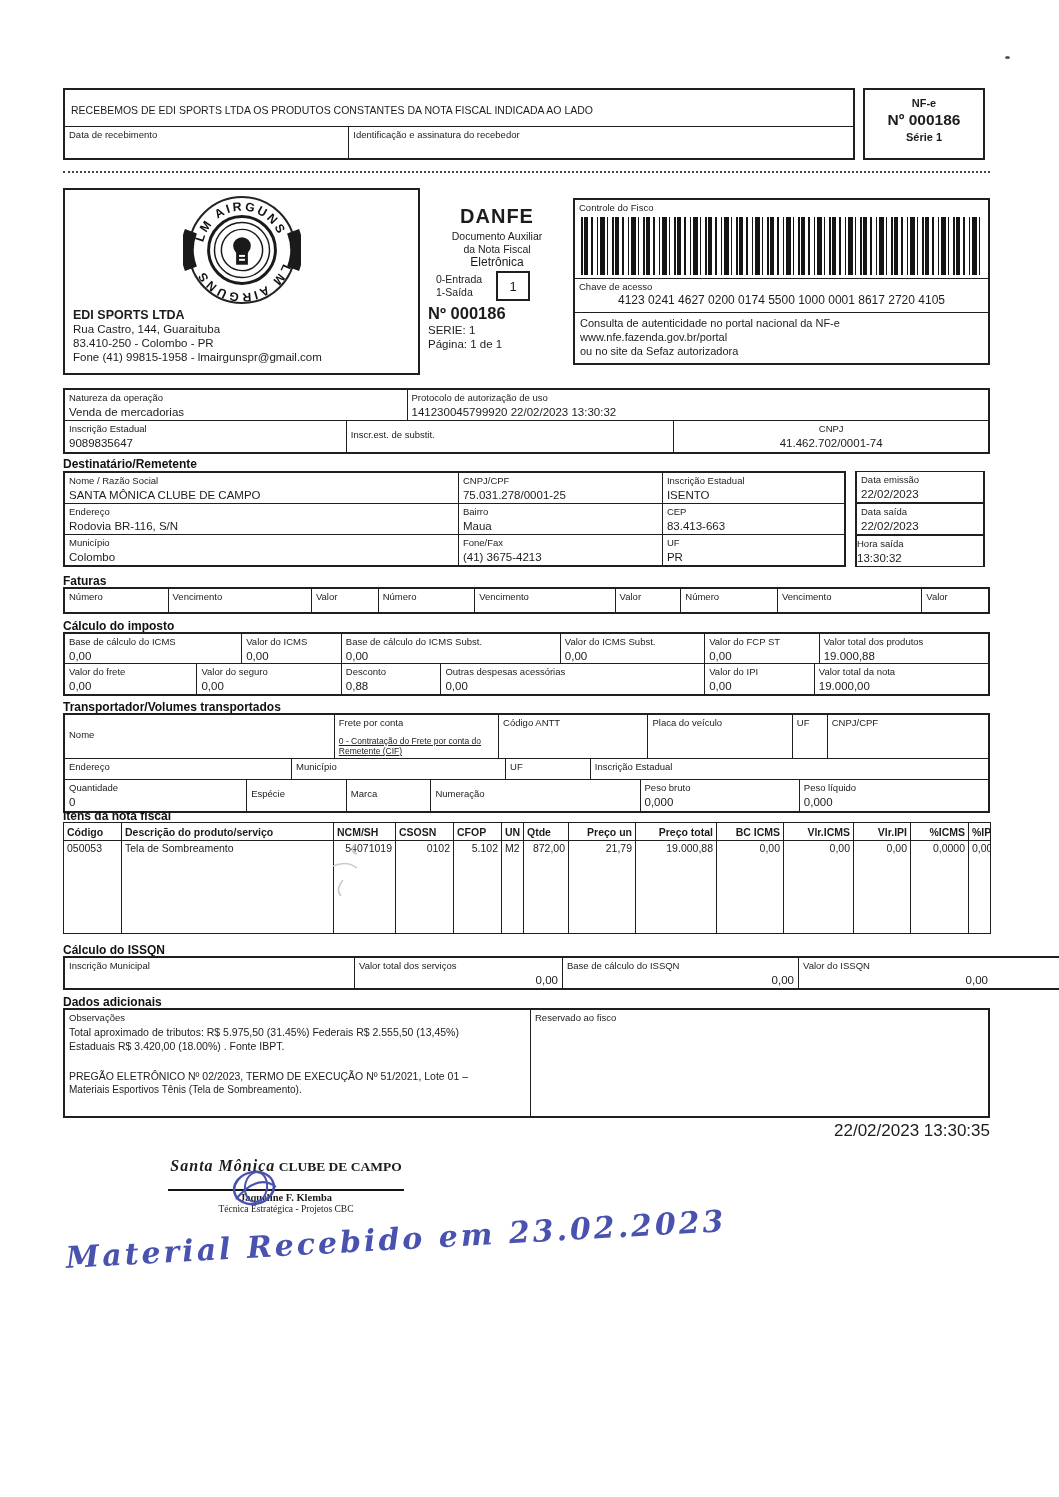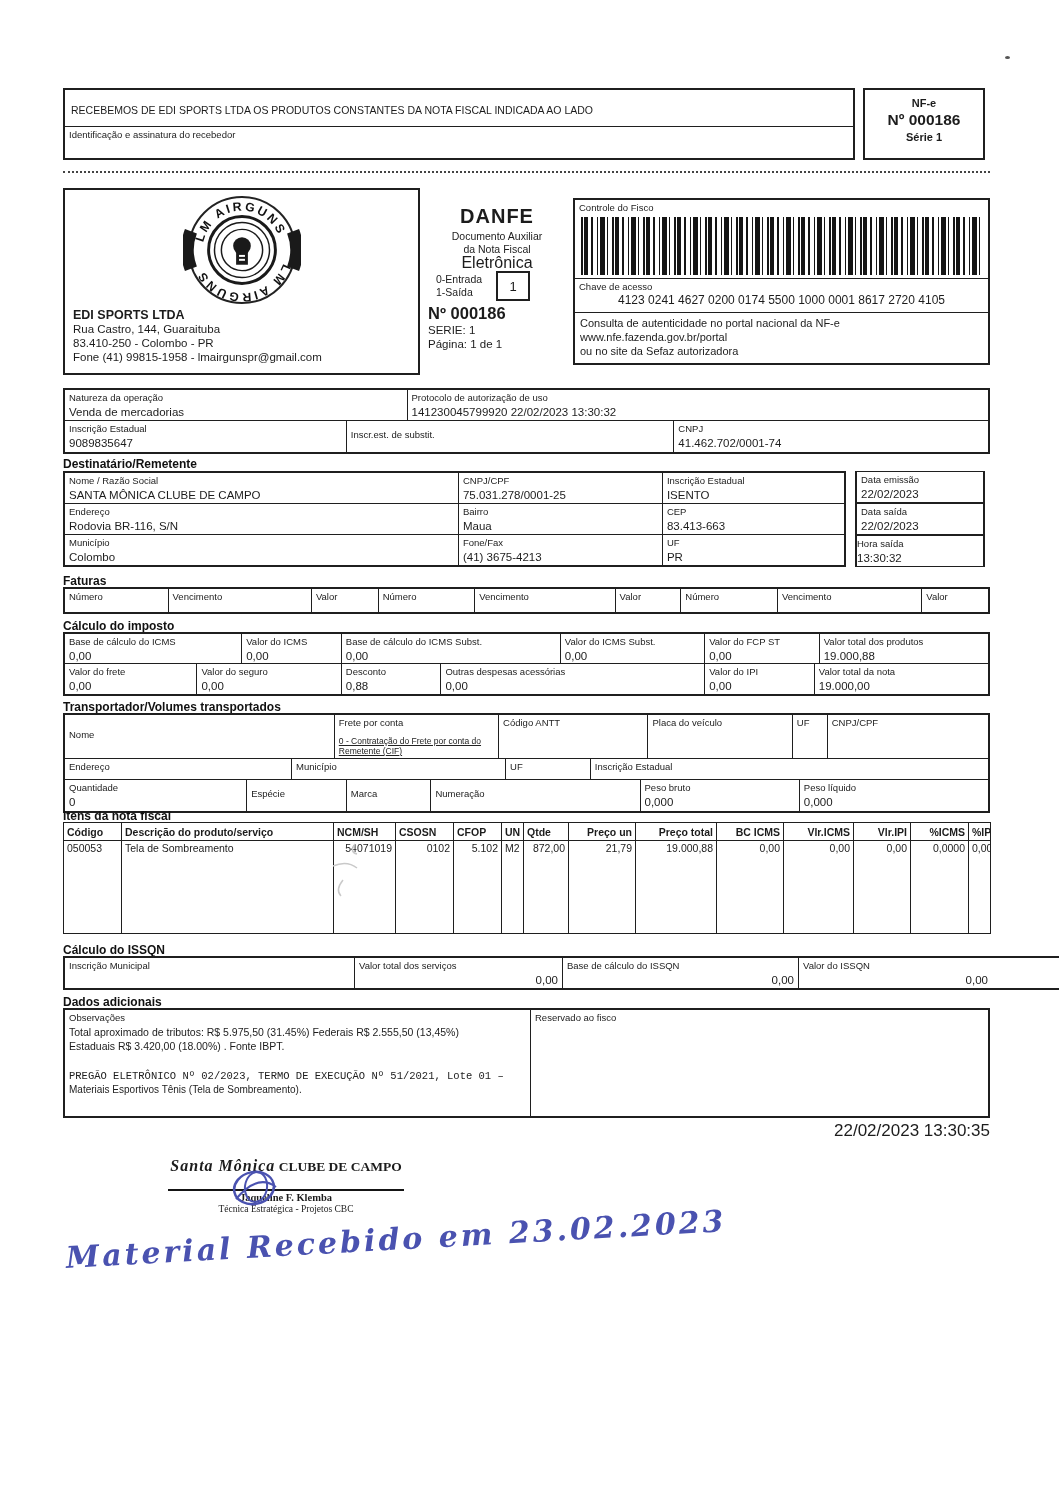--- a/index.html
+++ b/index.html
@@ -56,20 +56,23 @@
 
 <div class="page">
 
   <div class="speck" style="left:1005px; top:56px; width:5px; height:3px;"></div>
 
   <div class="abs box" style="left:63px; top:88px; width:792px; height:72px;">
     <div class="bb" style="height:37px; padding:10px 6px 0 6px;">
       <span style="font-size:10.5px;">RECEBEMOS DE EDI SPORTS LTDA OS PRODUTOS CONSTANTES DA NOTA FISCAL INDICADA AO LADO</span>
     </div>
     <div class="row" style="height:31px;">
+      <div class="cell" style="width:284px;">
+        <span class="lbl">Data de recebimento</span>
+      </div>
       <div class="cell" style="width:506px;">
         <span class="lbl">Identificação e assinatura do recebedor</span>
       </div>
     </div>
   </div>
   <div class="abs box" style="left:863px; top:88px; width:122px; height:72px; text-align:center; padding-top:7px;">
     <div style="font-size:11px; font-weight:bold;">NF-e</div>
     <div style="font-size:15.5px; font-weight:bold; margin-top:2px;">Nº 000186</div>
     <div style="font-size:11px; font-weight:bold; margin-top:2px;">Série 1</div>
   </div>
@@ -106,21 +109,21 @@
       <div style="font-size:11.5px; line-height:14px;">Rua Castro, 144, Guaraituba</div>
       <div style="font-size:11.5px; line-height:14px;">83.410-250 - Colombo - PR</div>
       <div style="font-size:11.5px; line-height:14px;">Fone (41) 99815-1958 - lmairgunspr@gmail.com</div>
     </div>
   </div>
 
   <div class="abs" style="left:426px; top:205px; width:142px; text-align:center;">
     <div style="font-size:20px; font-weight:bold; letter-spacing:1px;">DANFE</div>
     <div style="font-size:10.5px; line-height:13px; margin-top:2px;">Documento Auxiliar</div>
     <div style="font-size:10.5px; line-height:13px;">da Nota Fiscal</div>
-    <div style="font-size:16px; line-height:13px;">Eletrônica</div>
+    <div style="font-size:12px; line-height:13px;">Eletrônica</div>
     <div style="display:flex; align-items:center; justify-content:flex-start; margin-top:2px;">
       <div style="text-align:left; padding-left:10px;">
         <div style="font-size:10.5px; line-height:13px;">0-Entrada</div>
         <div style="font-size:10.5px; line-height:13px;">1-Saída</div>
       </div>
       <div style="width:34px; height:30px; border:2px solid #1f1f1f; margin-left:14px; display:flex; align-items:center; justify-content:center; font-size:13px;">1</div>
     </div>
     <div style="text-align:left; padding-left:2px; font-size:16.5px; font-weight:bold; margin-top:3px;">Nº 000186</div>
     <div style="text-align:left; padding-left:2px; font-size:11.5px; line-height:14px;">SERIE: 1</div>
     <div style="text-align:left; padding-left:2px; font-size:11.5px; line-height:14px;">Página: 1 de 1</div>
@@ -154,21 +157,21 @@
   </div>
   <div class="abs box row" style="left:63px; top:420px; width:927px; height:34px; border-top-width:1px;">
     <div class="cell" style="width:282px;">
       <span class="lbl">Inscrição Estadual</span>
       <span class="val">9089835647</span>
     </div>
     <div class="cell" style="width:329px;">
       <span class="lbl" style="margin-top:6px;">Inscr.est. de substit.</span>
       <span class="val"></span>
     </div>
-    <div class="cell" style="width:316px;">
+    <div class="cell" style="width:316px;text-align:center;">
       <span class="lbl">CNPJ</span>
       <span class="val">41.462.702/0001-74</span>
     </div>
   </div>
 
   <div class="abs sec-title" style="left:63px; top:457px;">Destinatário/Remetente</div>
   <div class="abs box" style="left:63px; top:471px; width:783px; height:96px;">
     <div class="row bb" style="height:31px;">
       <div class="cell" style="width:395px;">
         <span class="lbl">Nome / Razão Social</span>
@@ -469,21 +472,21 @@
       <span class="val val-r">0,00</span>
     </div>
   </div>
 
   <div class="abs sec-title" style="left:63px; top:995px;">Dados adicionais</div>
   <div class="abs box row" style="left:63px; top:1008px; width:927px; height:110px;">
     <div class="cell" style="width:467px;">
       <span class="lbl">Observações</span>
       <span style="display:block; font-size:10.5px; line-height:14px; margin-top:2px;">Total aproximado de tributos: R$ 5.975,50 (31.45%) Federais R$ 2.555,50 (13,45%)</span>
       <span style="display:block; font-size:10.5px; line-height:14px;">Estaduais R$ 3.420,00 (18.00%) . Fonte IBPT.</span>
-      <span style="display:block; font-size:10.5px; line-height:14px; margin-top:16px;font-family:Liberation Mono, monospace;">PREGÃO ELETRÔNICO Nº 02/2023, TERMO DE EXECUÇÃO Nº 51/2021, Lote 01 –</span>
+      <span style="display:block; font-size:10.5px; line-height:14px; margin-top:16px;">PREGÃO ELETRÔNICO Nº 02/2023, TERMO DE EXECUÇÃO Nº 51/2021, Lote 01 –</span>
       <span style="display:block; font-size:10px; line-height:14px;">Materiais Esportivos Tênis (Tela de Sombreamento).</span>
     </div>
     <div class="cell" style="width:460px;">
       <span class="lbl">Reservado ao fisco</span>
     </div>
   </div>
   <div class="abs" style="left:63px; top:1121px; width:927px; text-align:right; font-size:17px;">22/02/2023 13:30:35</div>
 
   <div class="abs stamp" style="left:168px; top:1157px;">
     <div class="org">

